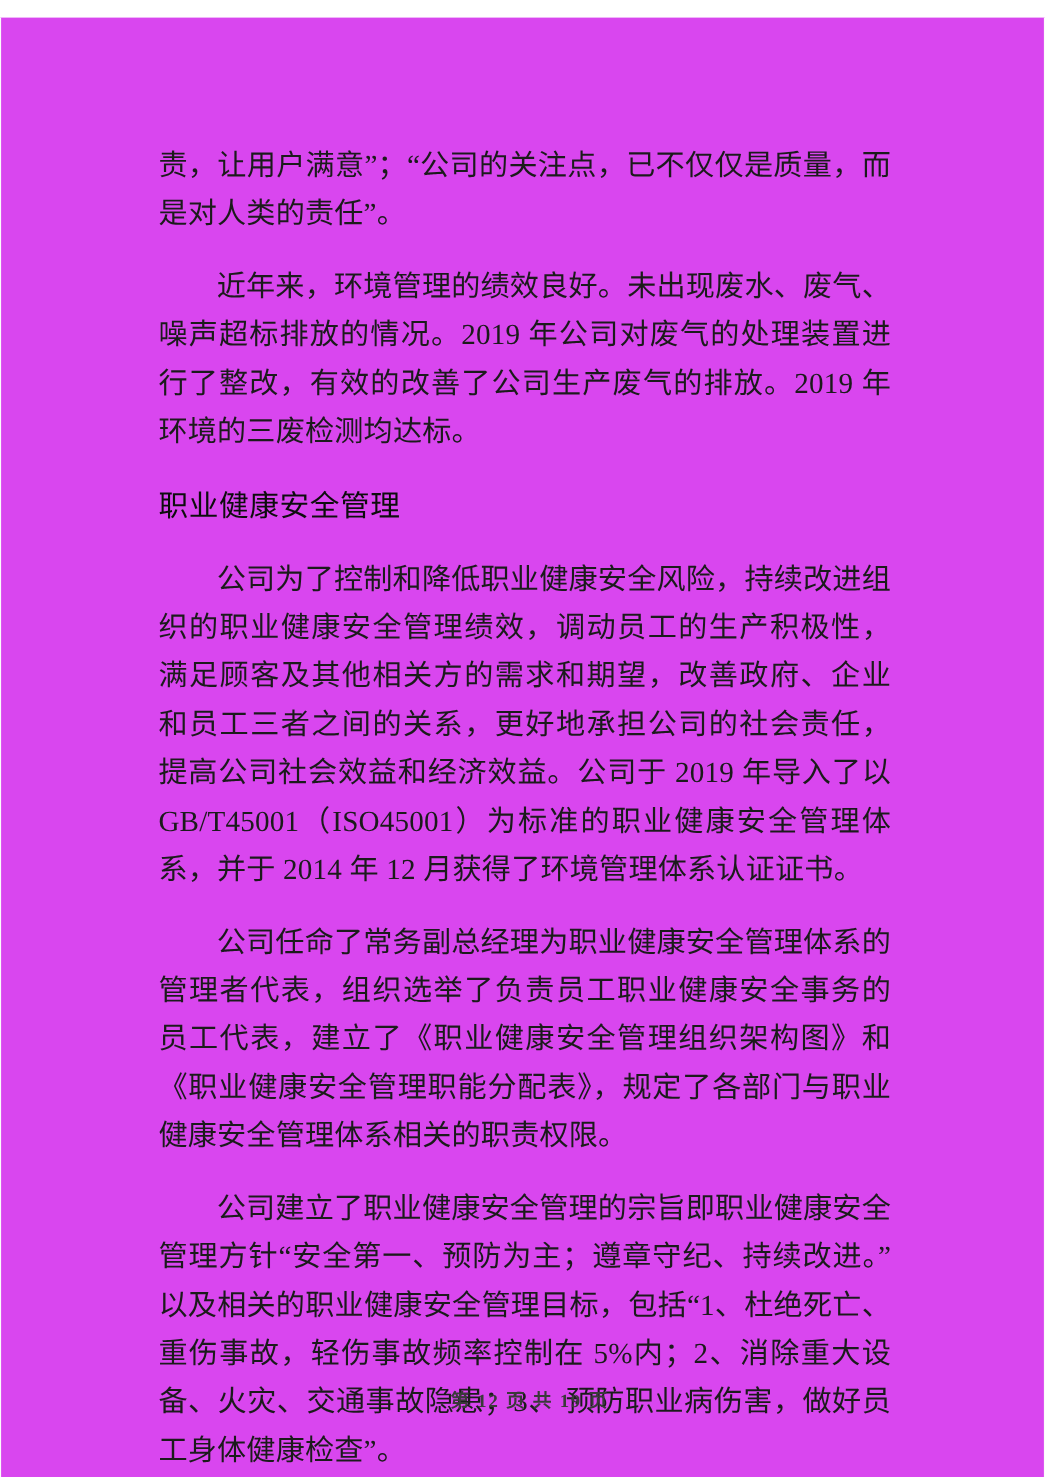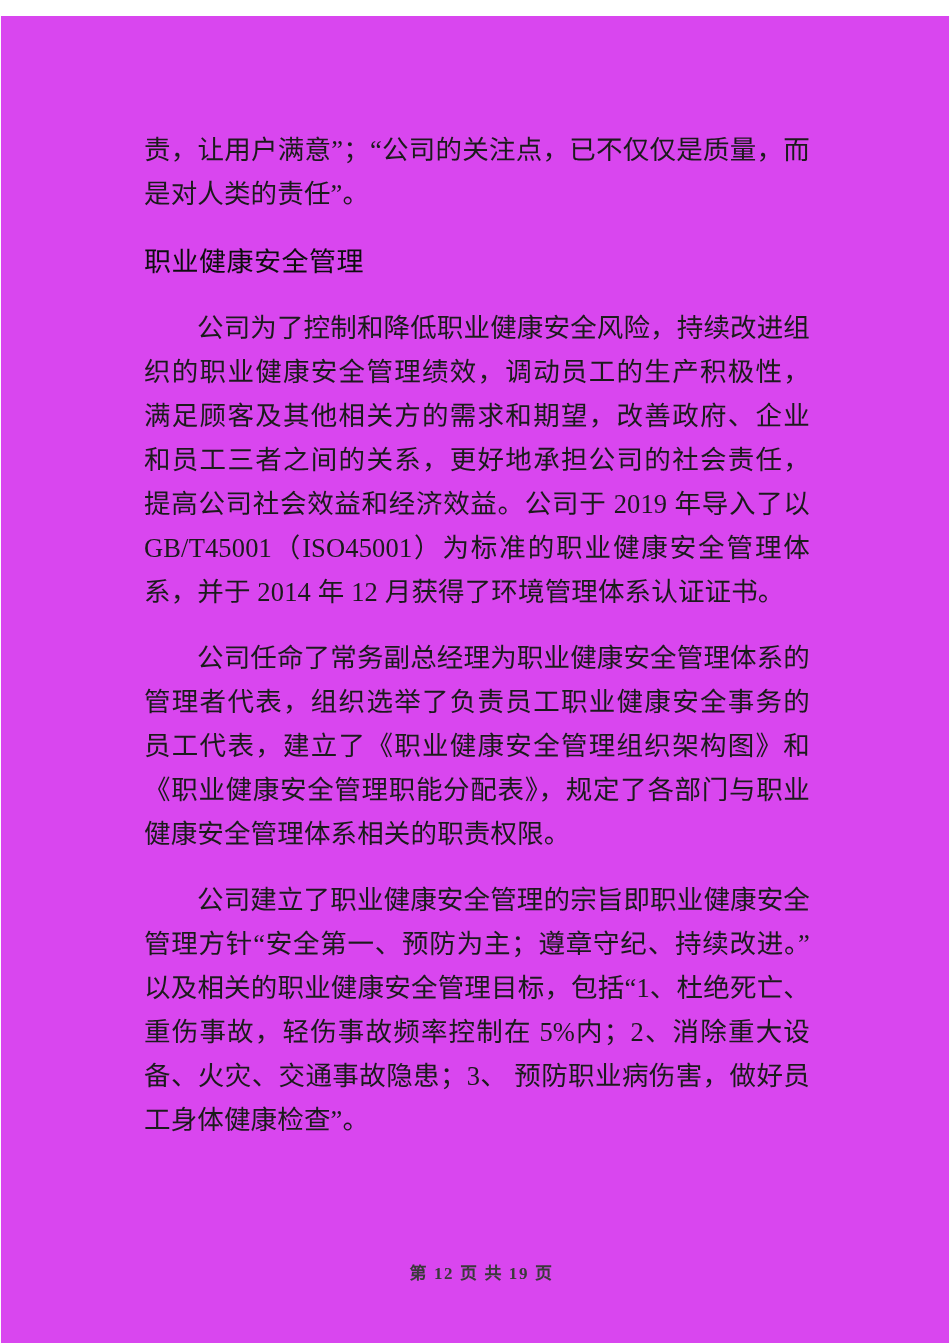--- a/index.html
+++ b/index.html
@@ -79,20 +79,21 @@
 </style>
 </head>
 <body>
 
 <div class="page">
 
   <div class="content">
 
     <p class="para">责，让用户满意”；“公司的关注点，已不仅仅是质量，而是对人类的责任”。</p>
 
+    <p class="para indent gap-para">近年来，环境管理的绩效良好。未出现废水、废气、噪声超标排放的情况。2019 年公司对废气的处理装置进行了整改，有效的改善了公司生产废气的排放。2019 年环境的三废检测均达标。</p>
 
     <h2 class="heading gap-heading-top">职业健康安全管理</h2>
 
     <p class="para indent gap-heading-bottom">公司为了控制和降低职业健康安全风险，持续改进组织的职业健康安全管理绩效，调动员工的生产积极性，满足顾客及其他相关方的需求和期望，改善政府、企业和员工三者之间的关系，更好地承担公司的社会责任，提高公司社会效益和经济效益。公司于 2019 年导入了以 GB/T45001（ISO45001）为标准的职业健康安全管理体系，并于 2014 年 12 月获得了环境管理体系认证证书。</p>
 
     <p class="para indent gap-para">公司任命了常务副总经理为职业健康安全管理体系的管理者代表，组织选举了负责员工职业健康安全事务的员工代表，建立了《职业健康安全管理组织架构图》和《职业健康安全管理职能分配表》，规定了各部门与职业健康安全管理体系相关的职责权限。</p>
 
     <p class="para indent gap-para">公司建立了职业健康安全管理的宗旨即职业健康安全管理方针“安全第一、预防为主；遵章守纪、持续改进。”以及相关的职业健康安全管理目标，包括“1、杜绝死亡、重伤事故，轻伤事故频率控制在 5%内；2、消除重大设备、火灾、交通事故隐患；3、 预防职业病伤害，做好员工身体健康检查”。</p>
 
   </div>

